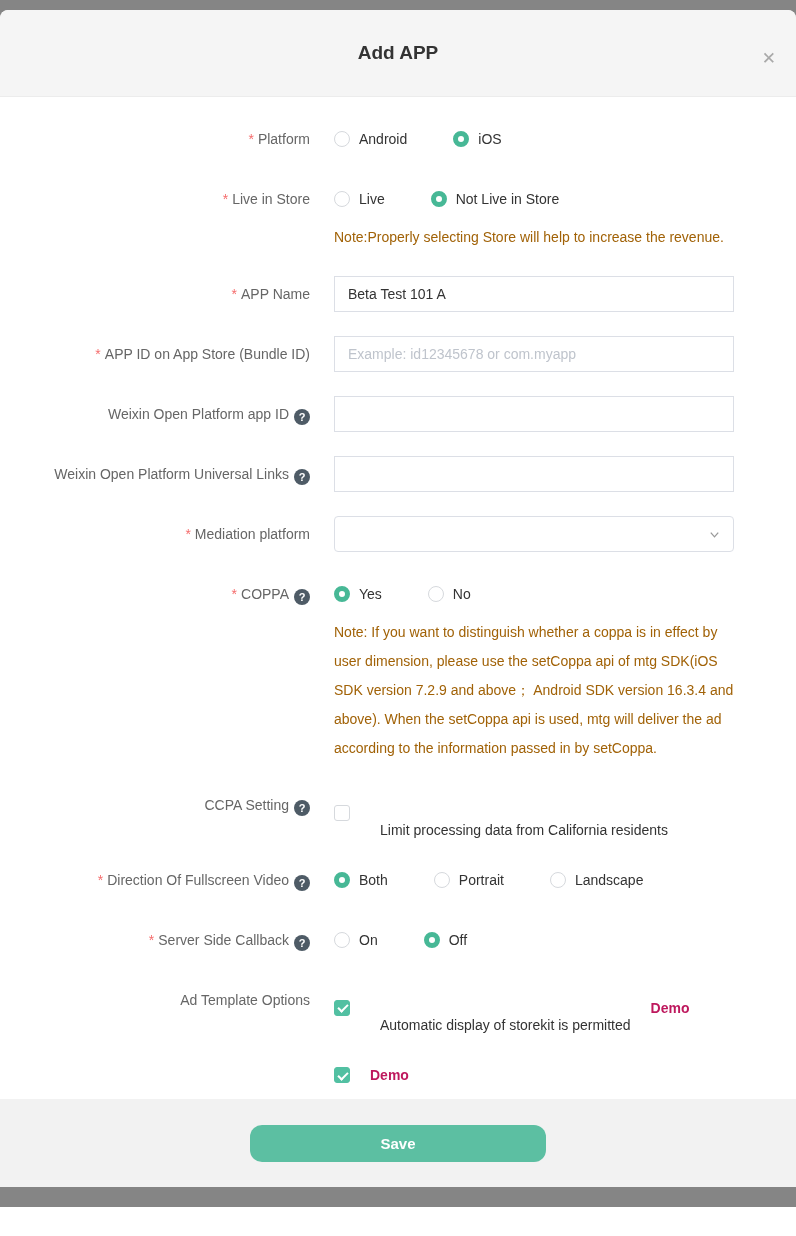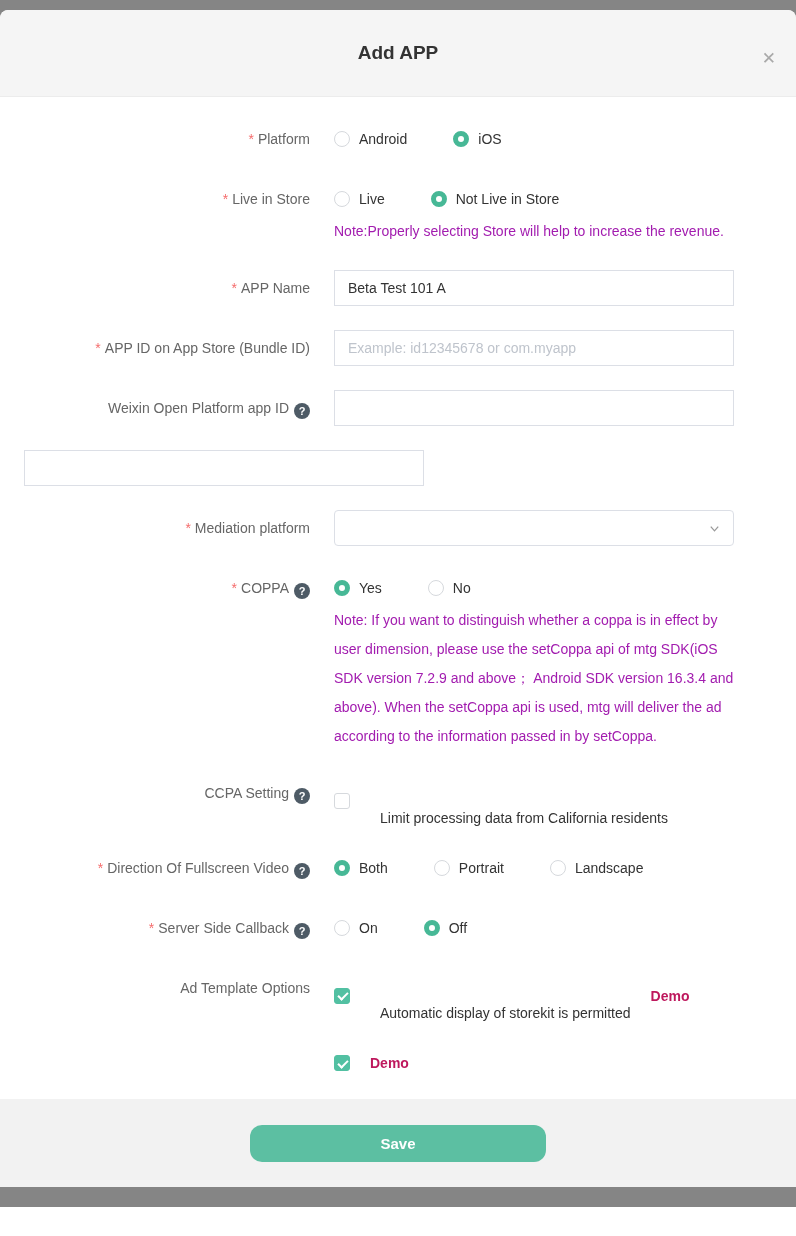--- a/index.html
+++ b/index.html
@@ -41,21 +41,21 @@
   .checkbox-label { margin-left:10px; color:#333; cursor:pointer;margin-top:35px; }
 
   .text-input { width:400px; height:36px; border:1px solid #dcdfe6; border-radius:0; padding:0 13px;
     font-size:14px; color:#333; font-family:"Liberation Sans", sans-serif; outline:none; background:#fff; }
   .text-input::placeholder { color:#bfc4cc; }
 
   .select-box { width:400px; height:36px; border:1px solid #dcdfe6; border-radius:4px; background:#fff;
     display:flex; align-items:center; justify-content:flex-end; padding:0 12px; cursor:pointer; }
   .chevron { width:13px; height:13px; }
 
-  .note { color:#a21caf; line-height:29px; margin-top:0; width:400px; }
+  .note { color:#a16207; line-height:29px; margin-top:6px; width:400px; }
 
   .demo-link { color:#be185d; cursor:pointer; text-decoration:none;font-weight:bold; }
 
   .modal-footer { flex:none; height:88px; background:#f2f2f2; display:flex; align-items:center; justify-content:center; }
   .save-btn { width:296px; height:37px; background:#5cbfa2; color:#fff; border:none; border-radius:12px;
     font-size:15px; font-weight:700; cursor:pointer; font-family:"Liberation Sans", sans-serif; }
 </style>
 </head>
 <body>
 
@@ -119,20 +119,21 @@
       </div>
 
       <div class="form-row">
         <div class="row-label"><span>Weixin Open Platform app ID</span><span class="help-icon">?</span></div>
         <div class="row-control">
           <input class="text-input" type="text" style="">
         </div>
       </div>
 
       <div class="form-row">
+        <div class="row-label"><span>Weixin Open Platform Universal Links</span><span class="help-icon">?</span></div>
         <div class="row-control">
           <input class="text-input" type="text" style="">
         </div>
       </div>
 
       <div class="form-row">
         <div class="row-label"><span class="req">*</span><span>Mediation platform</span></div>
         <div class="row-control">
           <div class="select-box">
             <svg class="chevron" viewBox="0 0 14 14">

